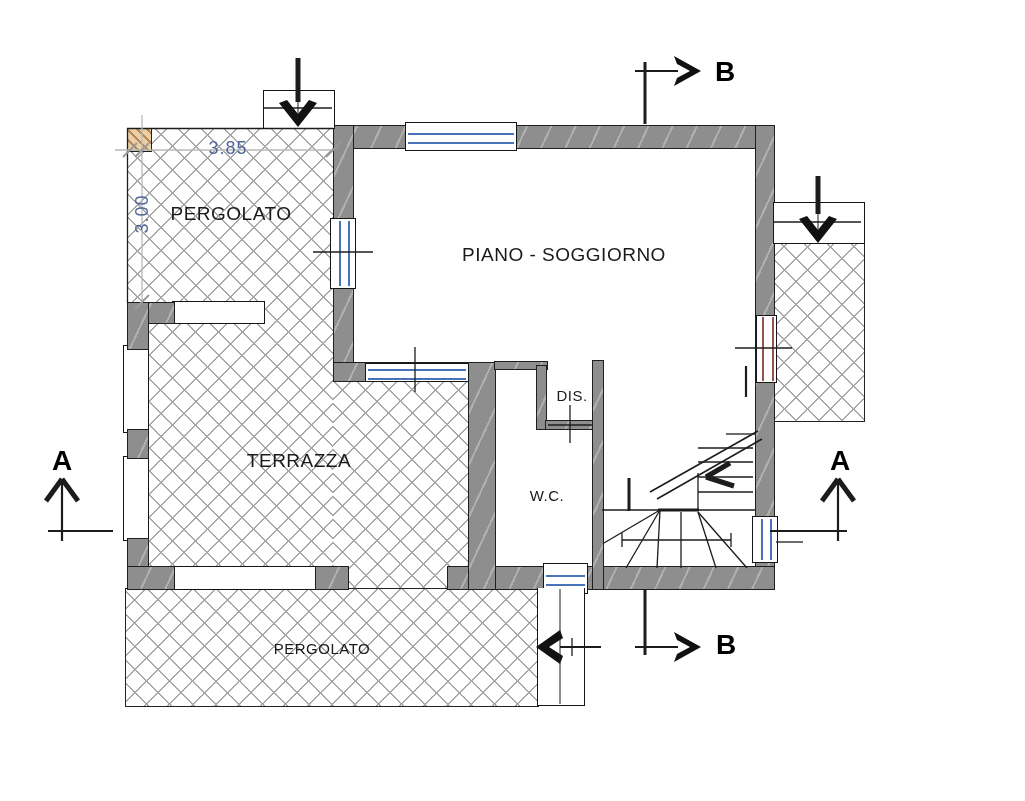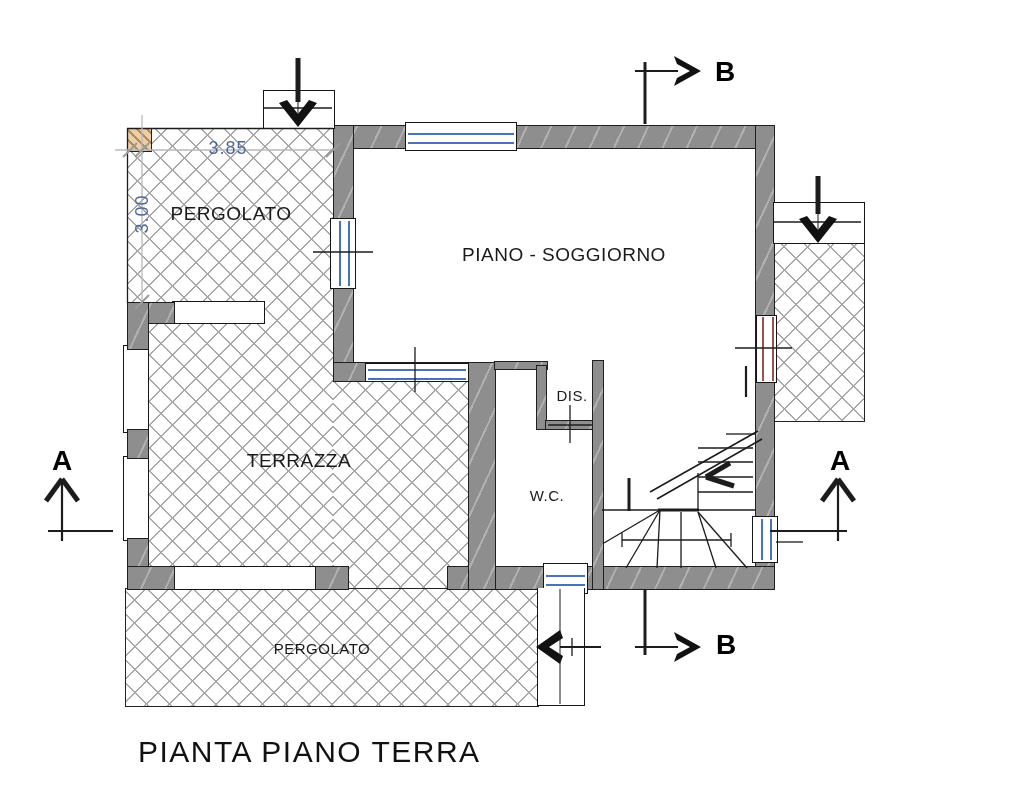--- a/index.html
+++ b/index.html
@@ -214,14 +214,13 @@
   <div class="lbl lbl-sm" style="left:322px;top:648px;">PERGOLATO</div>
 
   <div class="sec" style="left:725px;top:72px;">B</div>
   <div class="sec" style="left:726px;top:645px;">B</div>
   <div class="sec" style="left:62px;top:461px;">A</div>
   <div class="sec" style="left:840px;top:461px;">A</div>
 
   <div class="dimtxt" style="left:228px;top:148px;">3.85</div>
   <div class="dimtxt rot" style="left:142px;top:214px;">3.00</div>
 
-  <div class="title">PIANTA PIANO TERRA</div>
 </div>
 
 </body></html>

